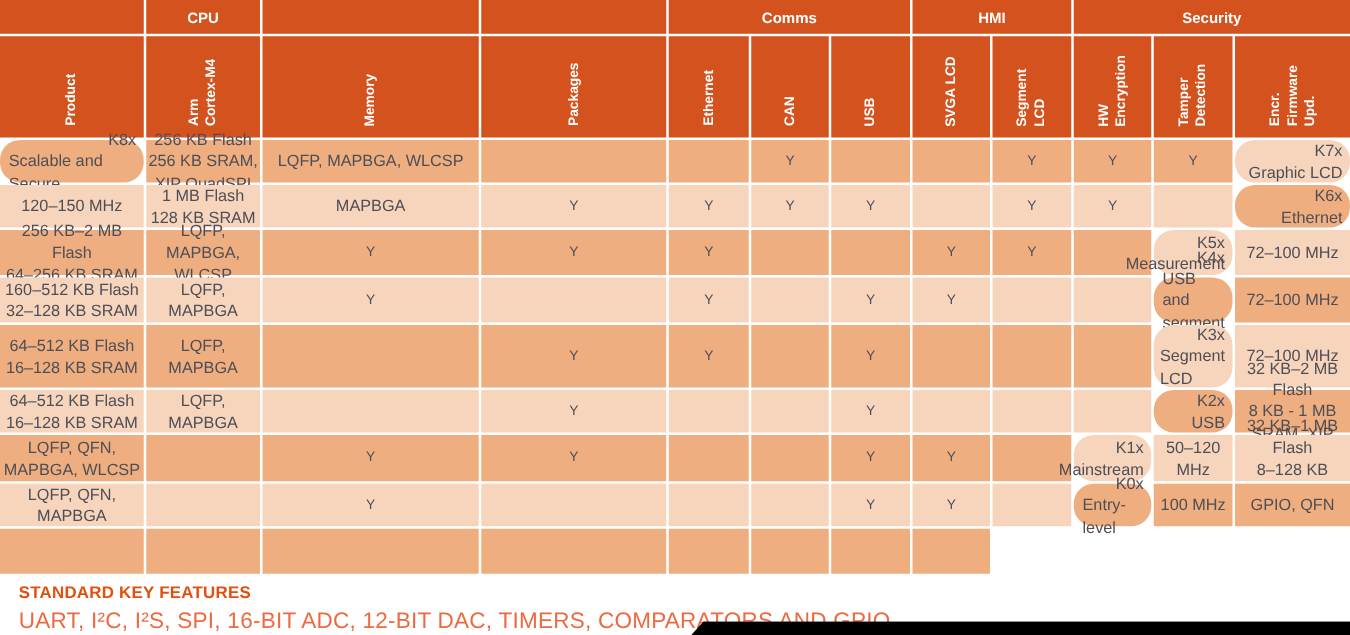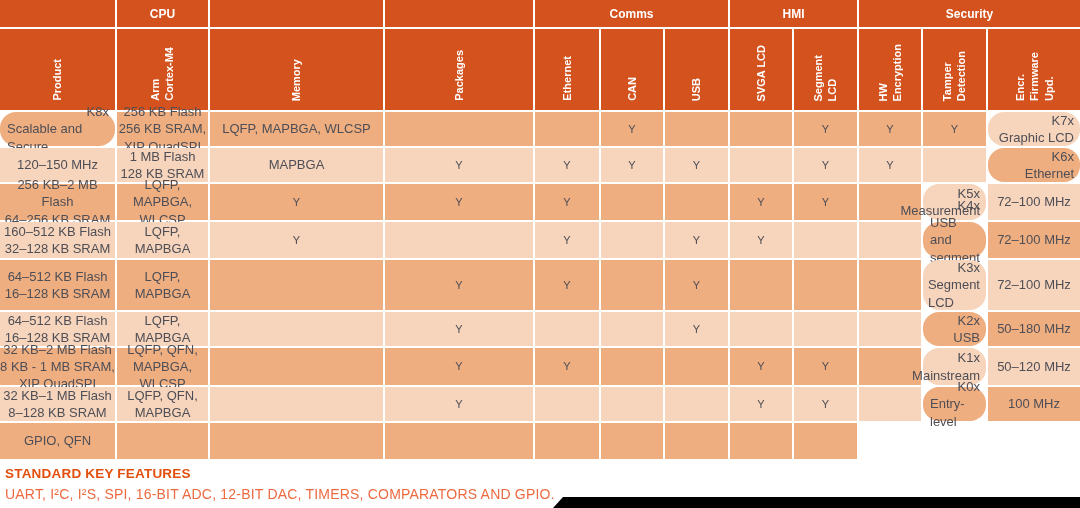--- a/index.html
+++ b/index.html
@@ -49,27 +49,27 @@
     line-height:1.32;
   }
   .c.dark  { background:#efae80; }
   .c.light { background:#f7d5bc; }
   .c.product {
     align-items:flex-end; text-align:left;
     padding:2px 6px 2px 7px;
     border-radius:16px;
   }
   .c.flag { font-size:11px; font-weight:normal; }
-  .footer { position:absolute; left:5px; top:466px; }
+  .footer { position:absolute; left:15px; top:466px; }
   .footer .title {
     color:#e2500d; font-size:13.5px; font-weight:bold; letter-spacing:0.2px;
   }
   .footer .line {
     margin-top:5px;
-    color:#ed6a41; font-size:14px; letter-spacing:0.2px;
+    color:#ed6a41; font-size:18px; letter-spacing:0.2px;
   }
   .blackbar {
     position:absolute;
     left:553px; right:0; top:497px; height:11px;
     background:#000;
     clip-path:polygon(0 100%, 10px 0, 100% 0, 100% 100%);
   }
 </style>
 </head>
 <body>
@@ -232,21 +232,20 @@
       <div class="c light flag"></div>
       <div class="c light flag"></div>
       <div class="c light flag">Y</div>
       <div class="c light flag"></div>
       <div class="c light flag"></div>
       <div class="c light flag"></div>
       <div class="c dark product">
         <div>K2x</div>
         <div>USB</div>
       </div>
-      <div class="c dark">50–180 MHz</div>
       <div class="c dark">
         <div>32 KB–2 MB Flash</div>
         <div>8 KB - 1 MB SRAM, XIP QuadSPI</div>
       </div>
       <div class="c dark">LQFP, QFN, MAPBGA, WLCSP</div>
       <div class="c dark flag"></div>
       <div class="c dark flag">Y</div>
       <div class="c dark flag">Y</div>
       <div class="c dark flag"></div>
       <div class="c dark flag"></div>

